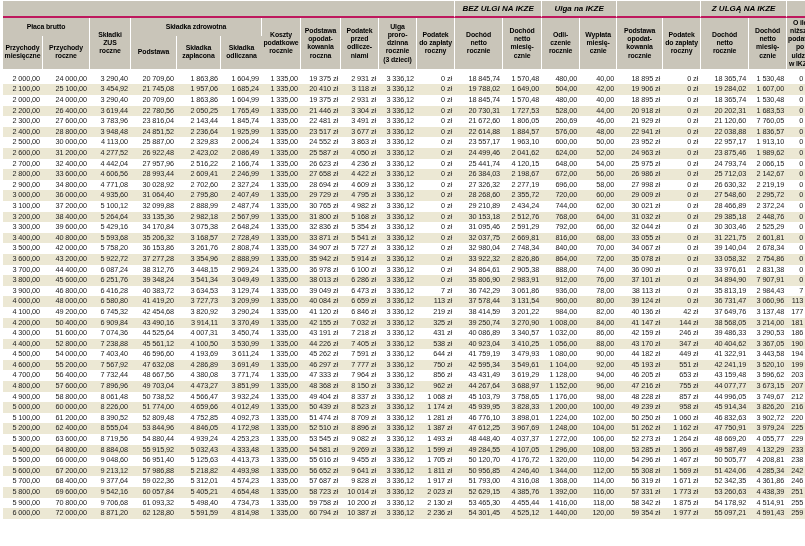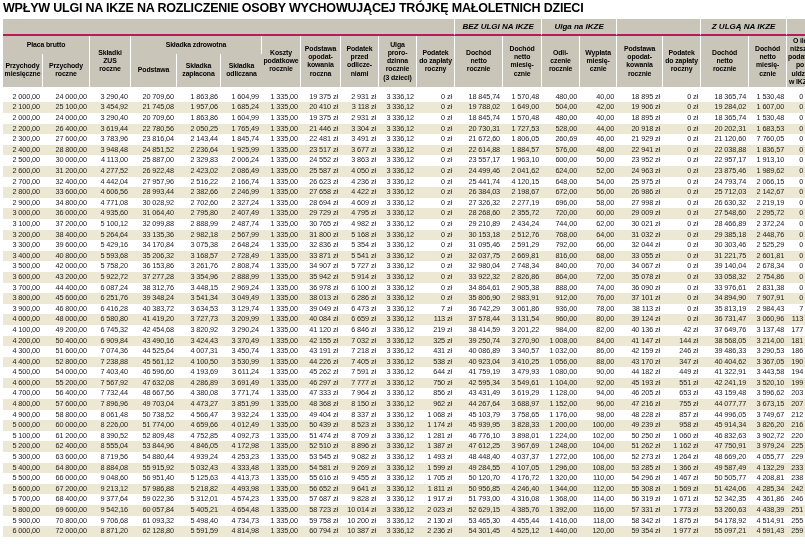--- a/index.html
+++ b/index.html
@@ -13,21 +13,20 @@
   tr.grp th.group{height:15px;}
   tr.subs th{height:30px;}
   th.hb{border-bottom:5px solid #fff;}
   tbody td{font-size:7.3px;color:#1c1c1c;text-align:right;padding:0 3px 0 0;height:10.6px;line-height:10.6px;white-space:nowrap;overflow:hidden;letter-spacing:-0.1px;}
   tbody tr.alt td{background:#ece8d4;}
 </style>
 </head>
 <body>
 
 <div class="page">
-  <div class="title">WPŁYW ULGI NA IKZE NA ROZLICZENIE OSOBY WYCHOWUJĄCEJ TRÓJKĘ MAŁOLETNICH DZIECI</div>
 
   <table>
     <colgroup>
       <col style="width:40px">
         <col style="width:47px">
         <col style="width:41px">
         <col style="width:46px">
       <col style="width:44px">
         <col style="width:41px">
         <col style="width:39px">
@@ -320,21 +319,21 @@
           <td>0 zł</td>
           <td>24 793,74</td>
           <td>2 066,15</td>
           <td>0 zł</td>
         </tr>
         <tr class="alt">
           <td>2 800,00</td>
           <td>33 600,00</td>
           <td>4 606,56</td>
           <td>28 993,44</td>
-          <td>2 382,66</td>
+          <td>2 609,41</td>
           <td>2 246,99</td>
           <td>1 335,00</td>
           <td>27 658 zł</td>
           <td>4 422 zł</td>
           <td>3 336,12</td>
           <td>0 zł</td>
           <td>26 384,03</td>
           <td>2 198,67</td>
           <td>672,00</td>
           <td>56,00</td>
@@ -628,21 +627,21 @@
           <td>42 zł</td>
           <td>37 649,76</td>
           <td>3 137,48</td>
           <td>177 zł</td>
         </tr>
         <tr class="alt">
           <td>4 200,00</td>
           <td>50 400,00</td>
           <td>6 909,84</td>
           <td>43 490,16</td>
-          <td>3 424,43</td>
+          <td>3 914,11</td>
           <td>3 370,49</td>
           <td>1 335,00</td>
           <td>42 155 zł</td>
           <td>7 032 zł</td>
           <td>3 336,12</td>
           <td>325 zł</td>
           <td>39 250,74</td>
           <td>3 270,90</td>
           <td>1 008,00</td>
           <td>84,00</td>

